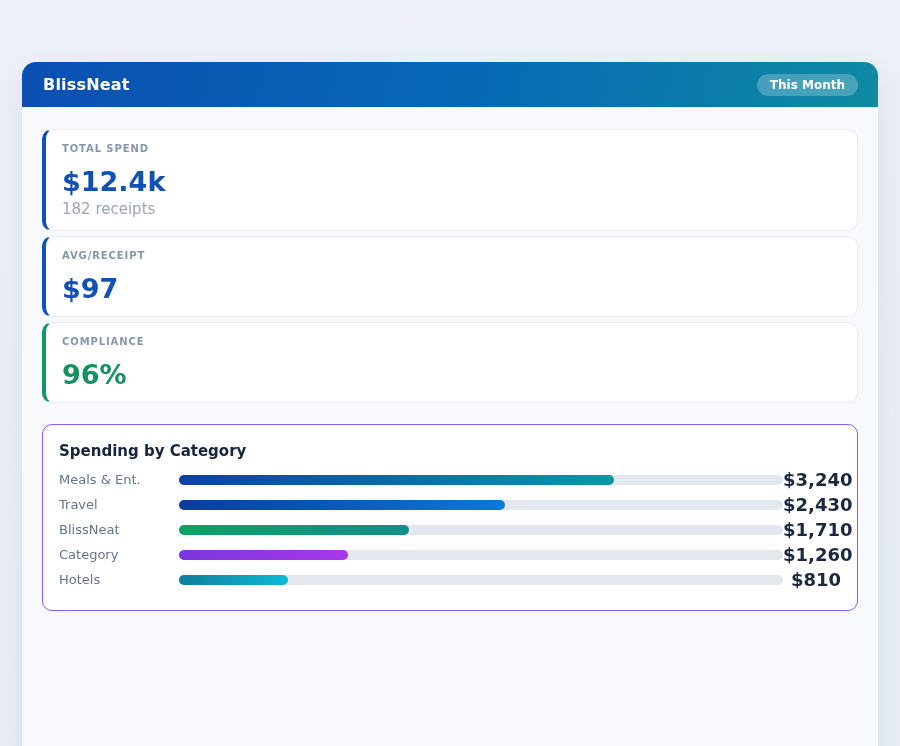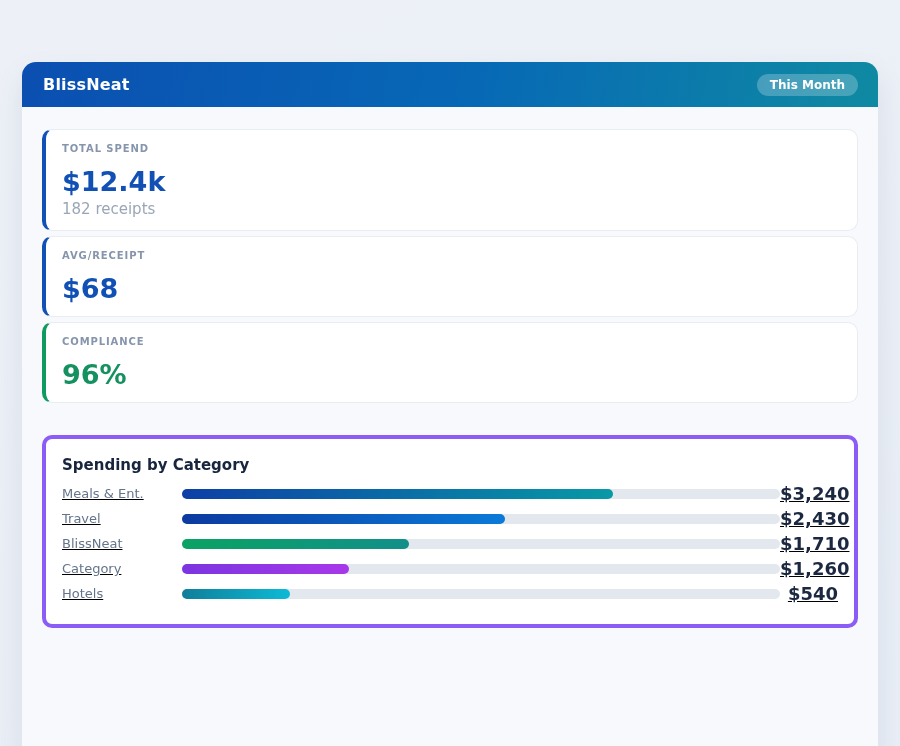--- a/index.html
+++ b/index.html
@@ -70,36 +70,35 @@
     line-height: 1.15;
     margin-top: 12px;
   }
   .stat-sub {
     font-size: 15px;
     color: #9aa6b6;
     margin-top: 3px;
   }
   .chart-card {
     background: #ffffff;
-    border: 4px solid #8b5cf6;
+    border: 1px solid #8b5cf6;
     border-radius: 10px;
-    margin-top: 32px;
+    margin-top: 21px;
     padding: 17px 16px 18px;
   }
   .chart-title {
     font-size: 15px;
     font-weight: bold;
     color: #18253d;
   }
   .chart-rows { margin-top: 7px; }
   .chart-row {
     display: flex;
     align-items: center;
     height: 25px;
-    text-decoration: underline;
   }
   .row-label {
     width: 120px;
     font-size: 13px;
     color: #64748b;
   }
   .bar-track {
     flex: 1;
     height: 10px;
     border-radius: 5px;
@@ -132,21 +131,21 @@
       <div id="stats">
   <div class="stat-card" style="border-left-color: rgb(17, 80, 180);">
     <div class="stat-label">TOTAL SPEND</div>
     <div class="stat-value" style="color: rgb(17, 80, 180);">$12.4k</div>
     <div class="stat-sub">182 receipts</div>
   </div>
 
 
   <div class="stat-card" style="border-left-color: rgb(17, 80, 180);">
     <div class="stat-label">AVG/RECEIPT</div>
-    <div class="stat-value" style="color: rgb(17, 80, 180);">$68</div>
+    <div class="stat-value" style="color: rgb(17, 80, 180);">$97</div>
 
   </div>
 
   <div class="stat-card" style="border-left-color: rgb(15, 154, 95);">
     <div class="stat-label">COMPLIANCE</div>
     <div class="stat-value" style="color: rgb(20, 145, 95);">96%</div>
 
   </div>
 </div>
 
@@ -183,20 +182,20 @@
       <div class="bar-fill" style="width: 28%; background: linear-gradient(90deg, rgb(123, 53, 224), rgb(168, 56, 234));"></div>
     </div>
     <div class="row-value">$1,260</div>
   </div>
 
   <div class="chart-row">
     <div class="row-label">Hotels</div>
     <div class="bar-track">
       <div class="bar-fill" style="width: 18%; background: linear-gradient(90deg, rgb(15, 126, 154), rgb(13, 186, 214));"></div>
     </div>
-    <div class="row-value">$540</div>
+    <div class="row-value">$810</div>
   </div>
 </div>
       </div>
     </div>
 
   </div>
 </div>
 
 </body></html>

